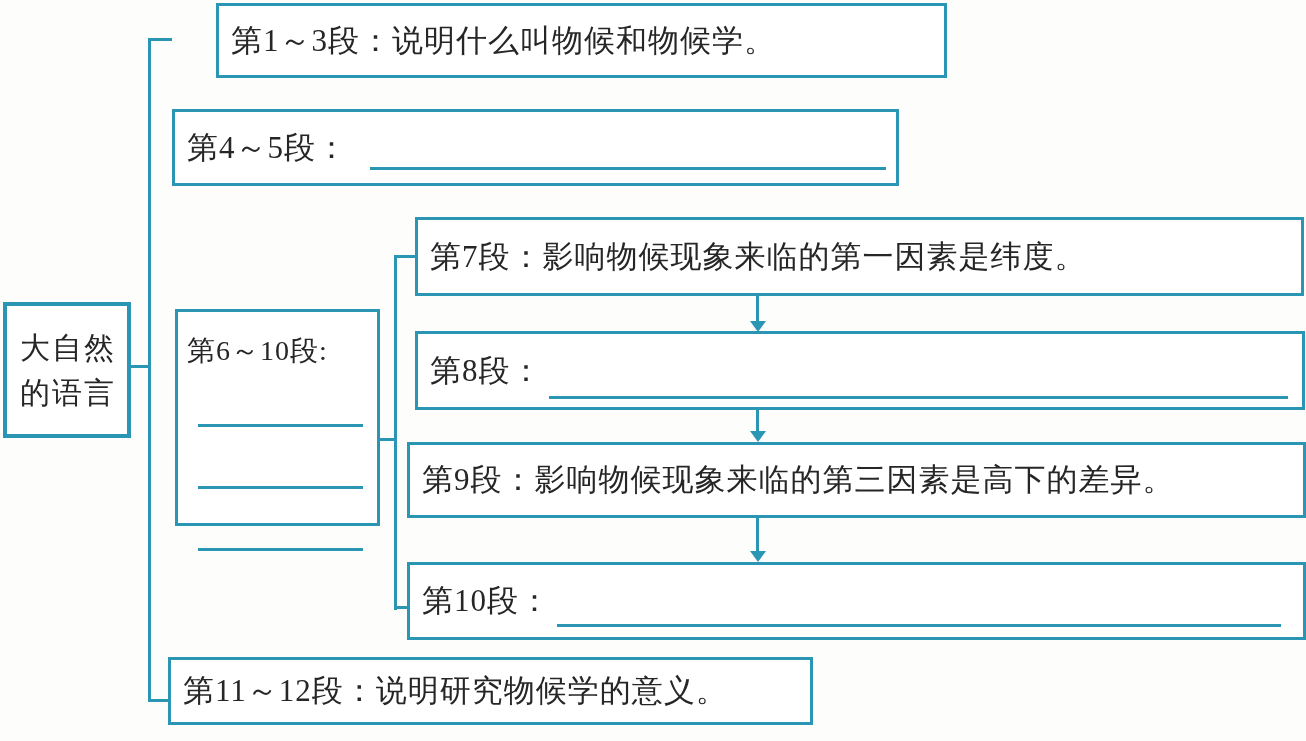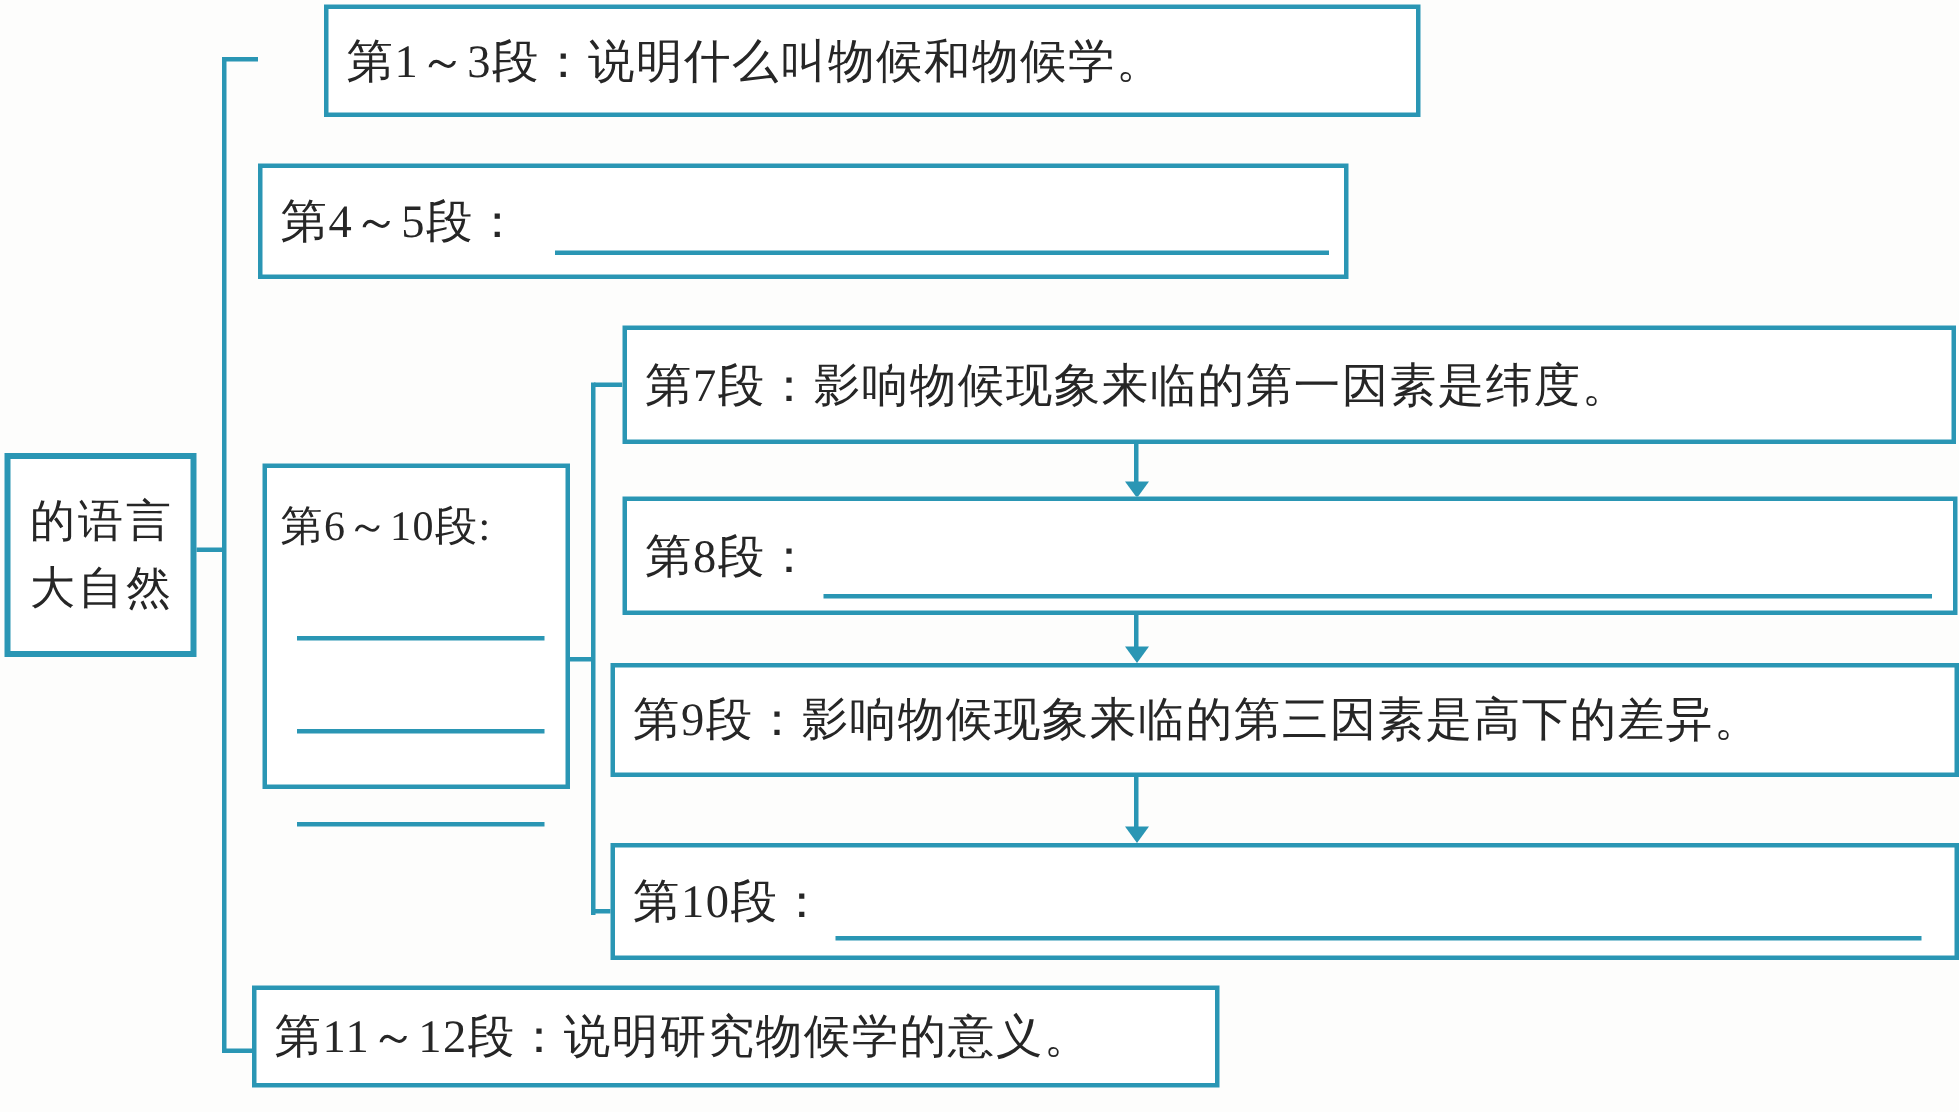--- a/index.html
+++ b/index.html
@@ -103,22 +103,22 @@
   <div class="arrow" id="arrow-2">
     <div class="shaft"></div>
     <div class="head"></div>
   </div>
   <div class="arrow" id="arrow-3">
     <div class="shaft"></div>
     <div class="head"></div>
   </div>
 
   <div class="node" id="node-root">
+    <span>大自然</span>
     <span>的语言</span>
-    <span>大自然</span>
   </div>
 
   <div class="node row" id="node-p1-3">
     <span class="lbl">第1～3段：</span>
     <span class="txt">说明什么叫物候和物候学。</span>
   </div>
 
   <div class="node row" id="node-p4-5">
     <span class="lbl">第4～5段：</span>
     <span class="blank"></span>

